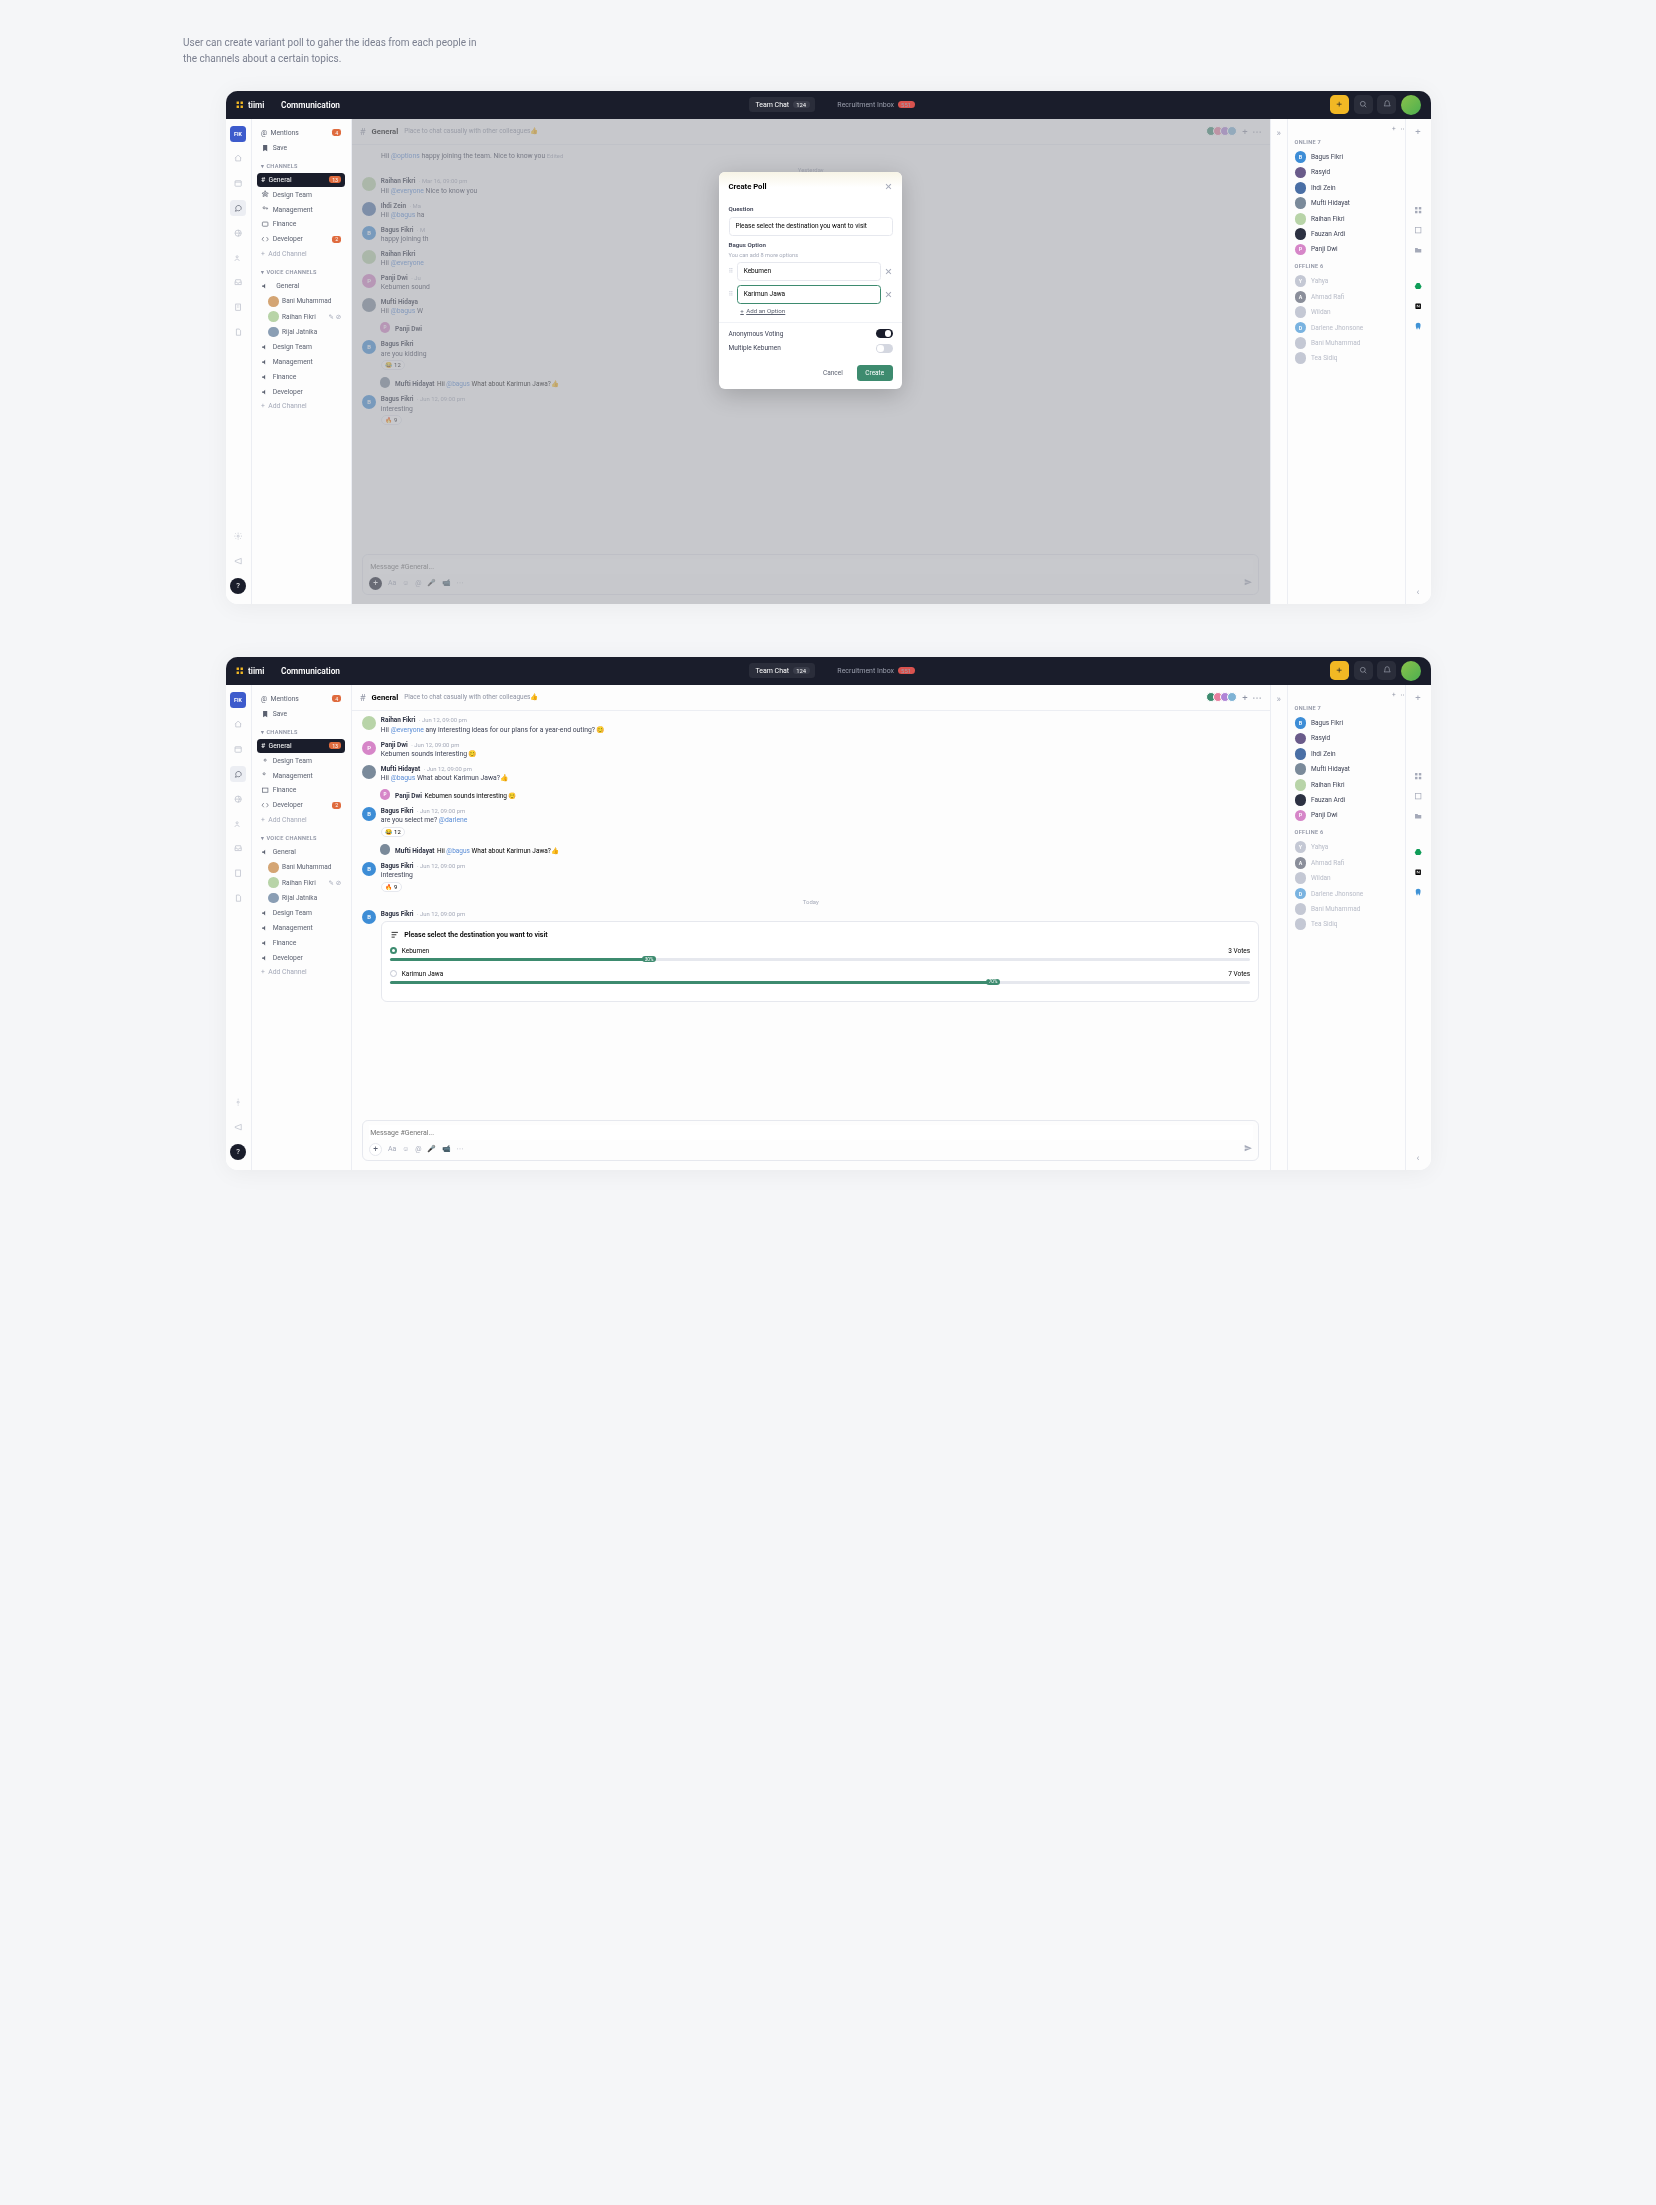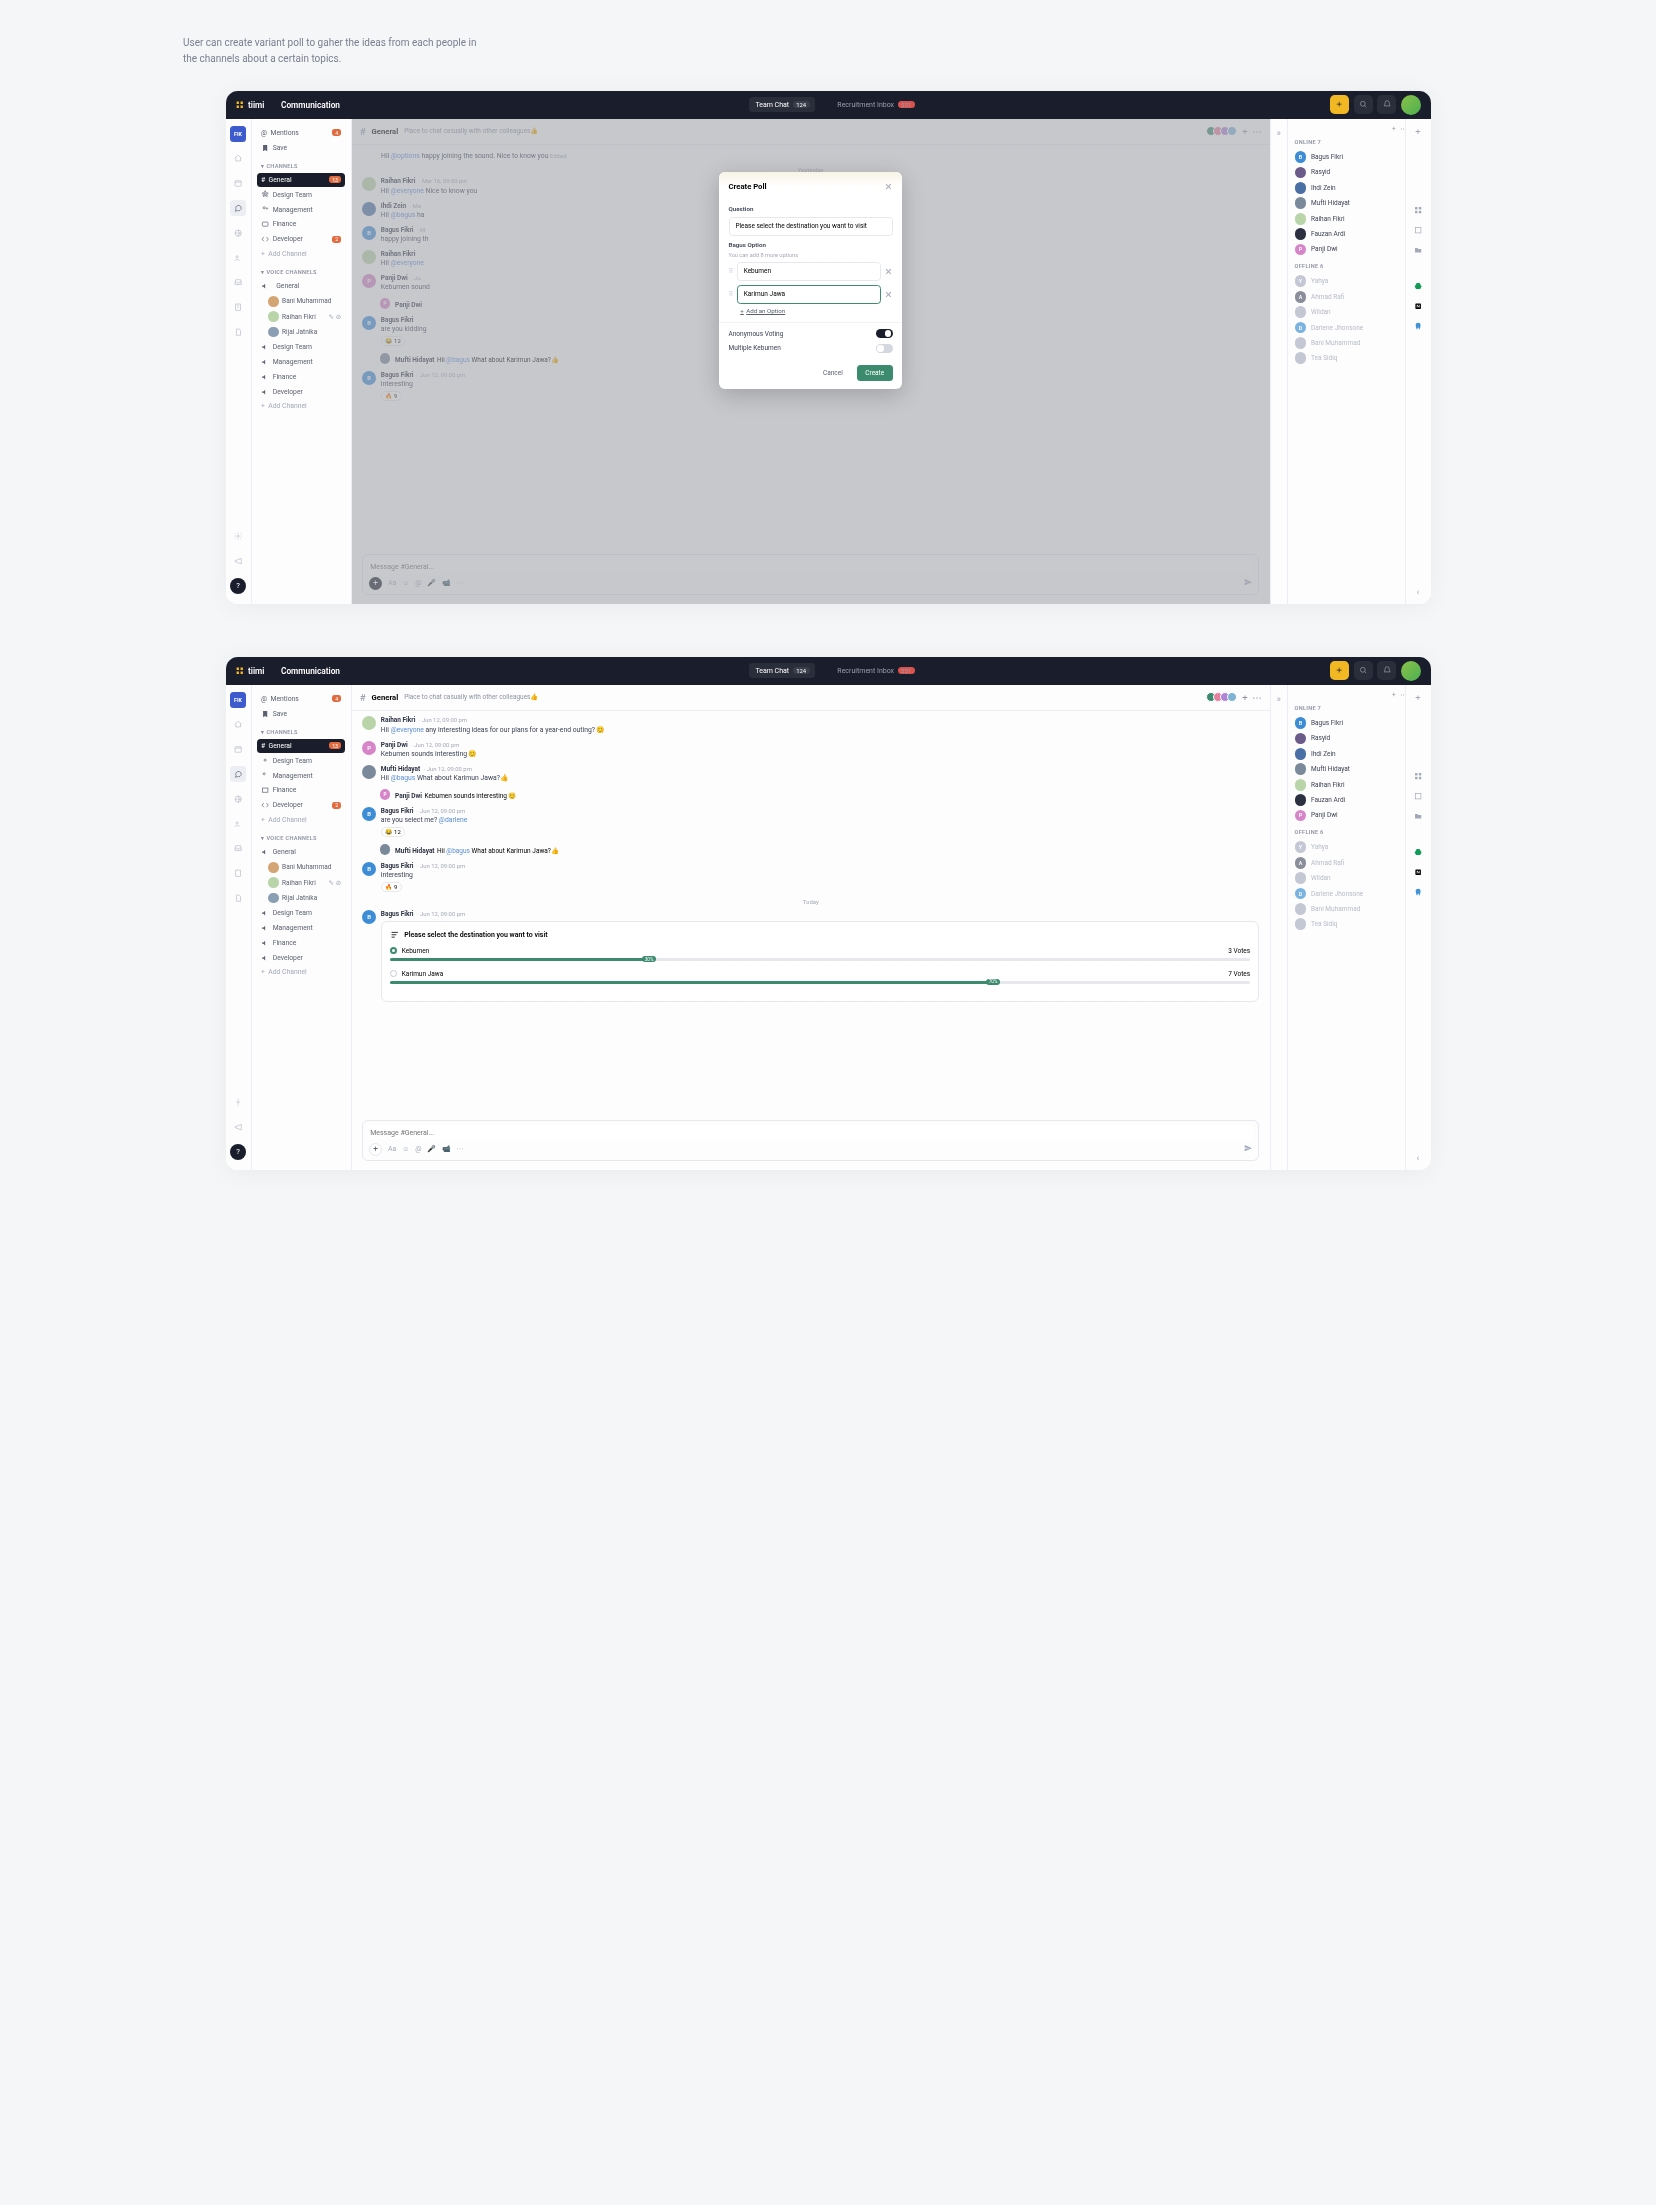--- a/index.html
+++ b/index.html
@@ -333,21 +333,21 @@
               <div class="a"></div>
               <div class="a"></div>
             </div>
           <span>+</span>
           <span>⋯</span>
         </div>
       </div>
       <div class="msgs" id="msgs-a">
           <div class="msg">
             <div class="mc" style="margin-left:19px">
-              <div class="mb"><span>Hii </span><span class="link">@options</span><span> happy joining the sound. Nice to know you </span> <span class="mt">Edited</span></div>
+              <div class="mb"><span>Hii </span><span class="link">@options</span><span> happy joining the team. Nice to know you </span> <span class="mt">Edited</span></div>
             </div>
           </div>
           <div class="sep">Yesterday</div>
           <div class="msg">
             <div class="mav" style="background:#b8d4a8"></div>
     <div class="mc">
       <div class="mh">
                 <span class="mn">Raihan Fikri</span>
                 <span class="mt">· Mar 16, 09:00 pm</span>
               </div>
@@ -389,20 +389,31 @@
     </div>
           </div>
           <div class="msg">
             <div class="mav" style="background:#d686c8">P</div>
     <div class="mc">
       <div class="mh">
                 <span class="mn">Panji Dwi</span>
                 <span class="mt">· Ju</span>
               </div>
       <div class="mb"><span>Kebumen sound</span><span class="link"></span><span></span></div>
+
+    </div>
+          </div>
+          <div class="msg">
+            <div class="mav" style="background:#7a8a9a"></div>
+    <div class="mc">
+      <div class="mh">
+                <span class="mn">Mufti Hidaya</span>
+                <span class="mt"></span>
+              </div>
+      <div class="mb"><span>Hii </span><span class="link">@bagus</span><span> W</span></div>
 
     </div>
           </div>
           <div class="msg thr">
             <div class="mav sm" style="background:#d686c8">P</div>
     <div class="mc"><span class="mn" style="font-size:6.5px">Panji Dwi</span> <span style="font-size:6.5px"></span><span class="link" style="font-size:6.5px"></span><span style="font-size:6.5px"></span></div>
           </div>
           <div class="msg">
             <div class="mav" style="background:#3d8dd6">B</div>
     <div class="mc">

